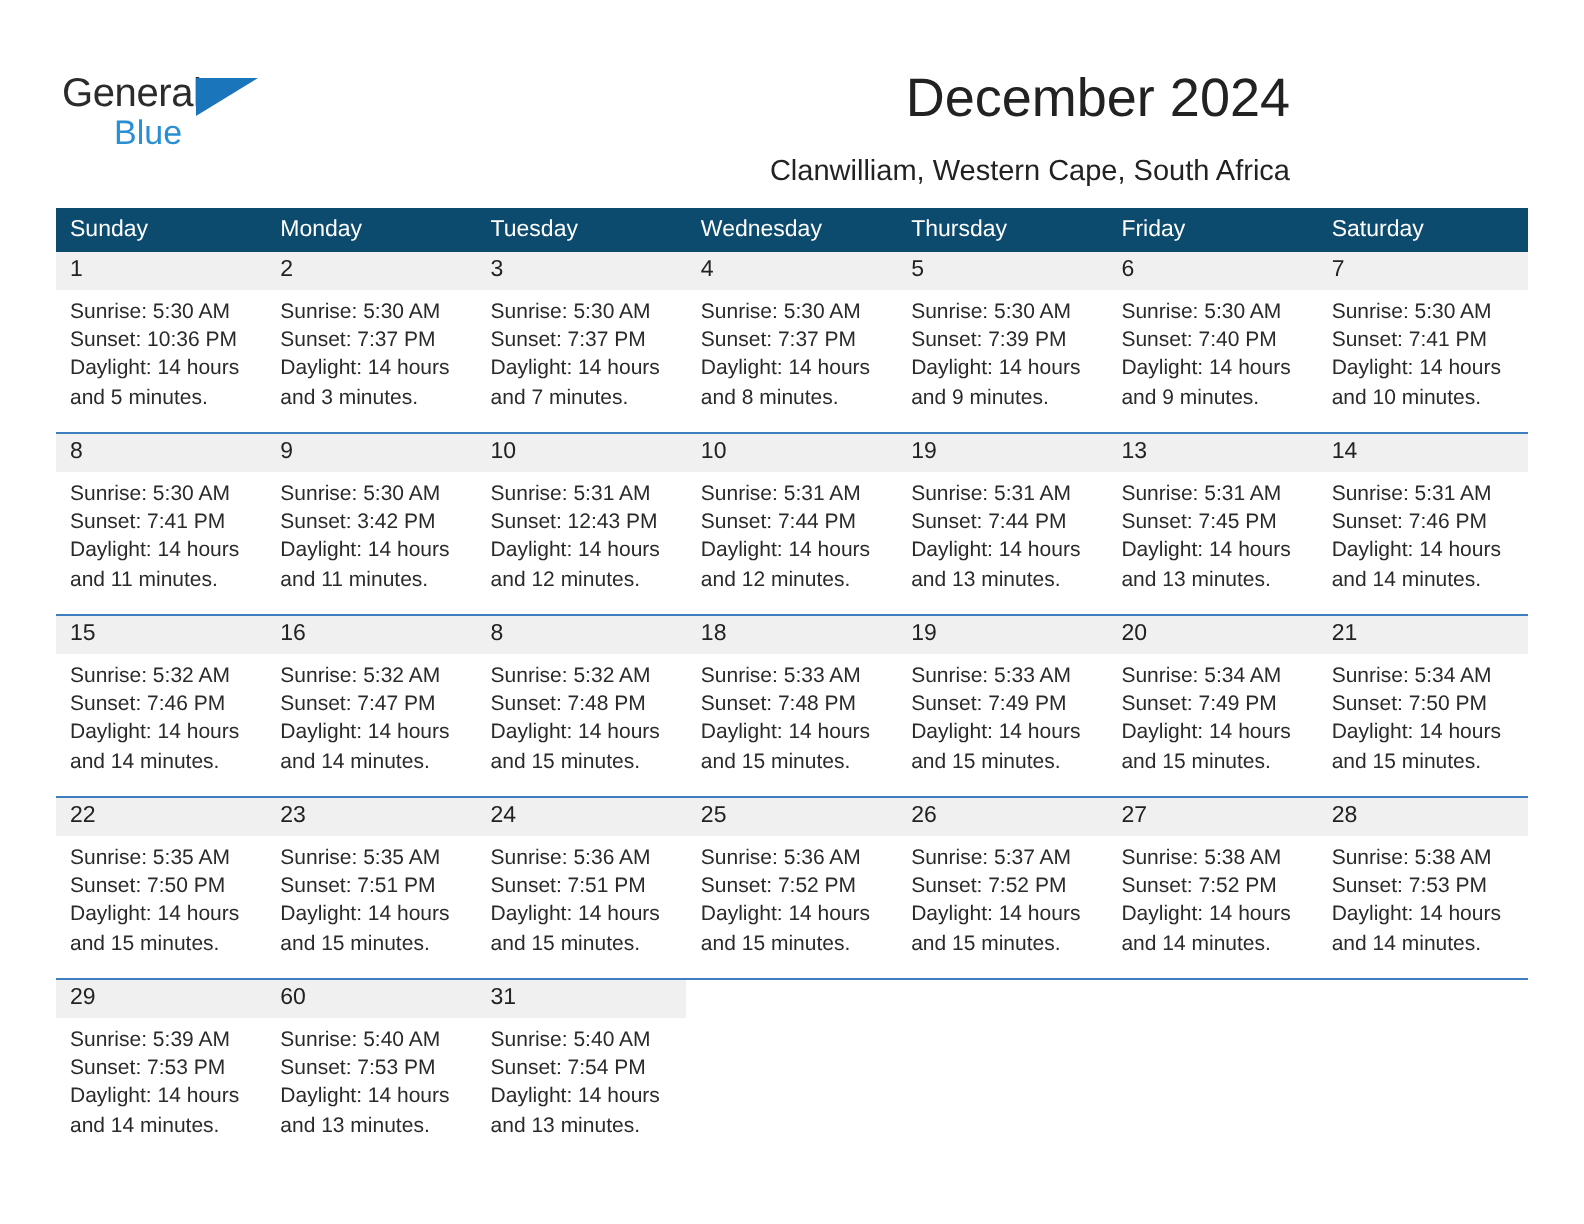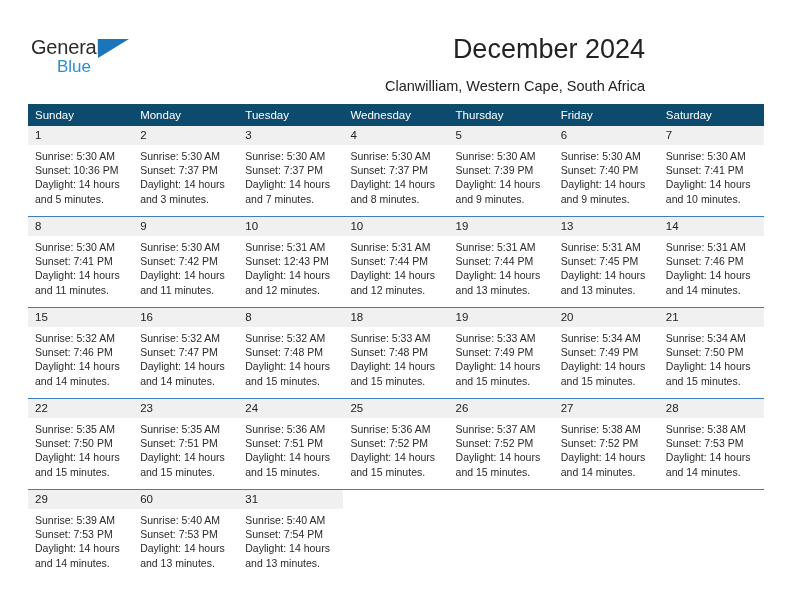--- a/index.html
+++ b/index.html
@@ -244,21 +244,21 @@
               <div>Sunrise: 5:30 AM</div>
               <div>Sunset: 7:41 PM</div>
               <div>Daylight: 14 hours</div>
               <div>and 11 minutes.</div>
             </div>
           </td>
           <td class="">
             <div class="daynum">9</div>
             <div class="cellbody">
               <div>Sunrise: 5:30 AM</div>
-              <div>Sunset: 7:42 PM</div>
+              <div>Sunset: 3:42 PM</div>
               <div>Daylight: 14 hours</div>
               <div>and 11 minutes.</div>
             </div>
           </td>
           <td class="">
             <div class="daynum">10</div>
             <div class="cellbody">
               <div>Sunrise: 5:31 AM</div>
               <div>Sunset: 12:43 PM</div>
               <div>Daylight: 14 hours</div>

